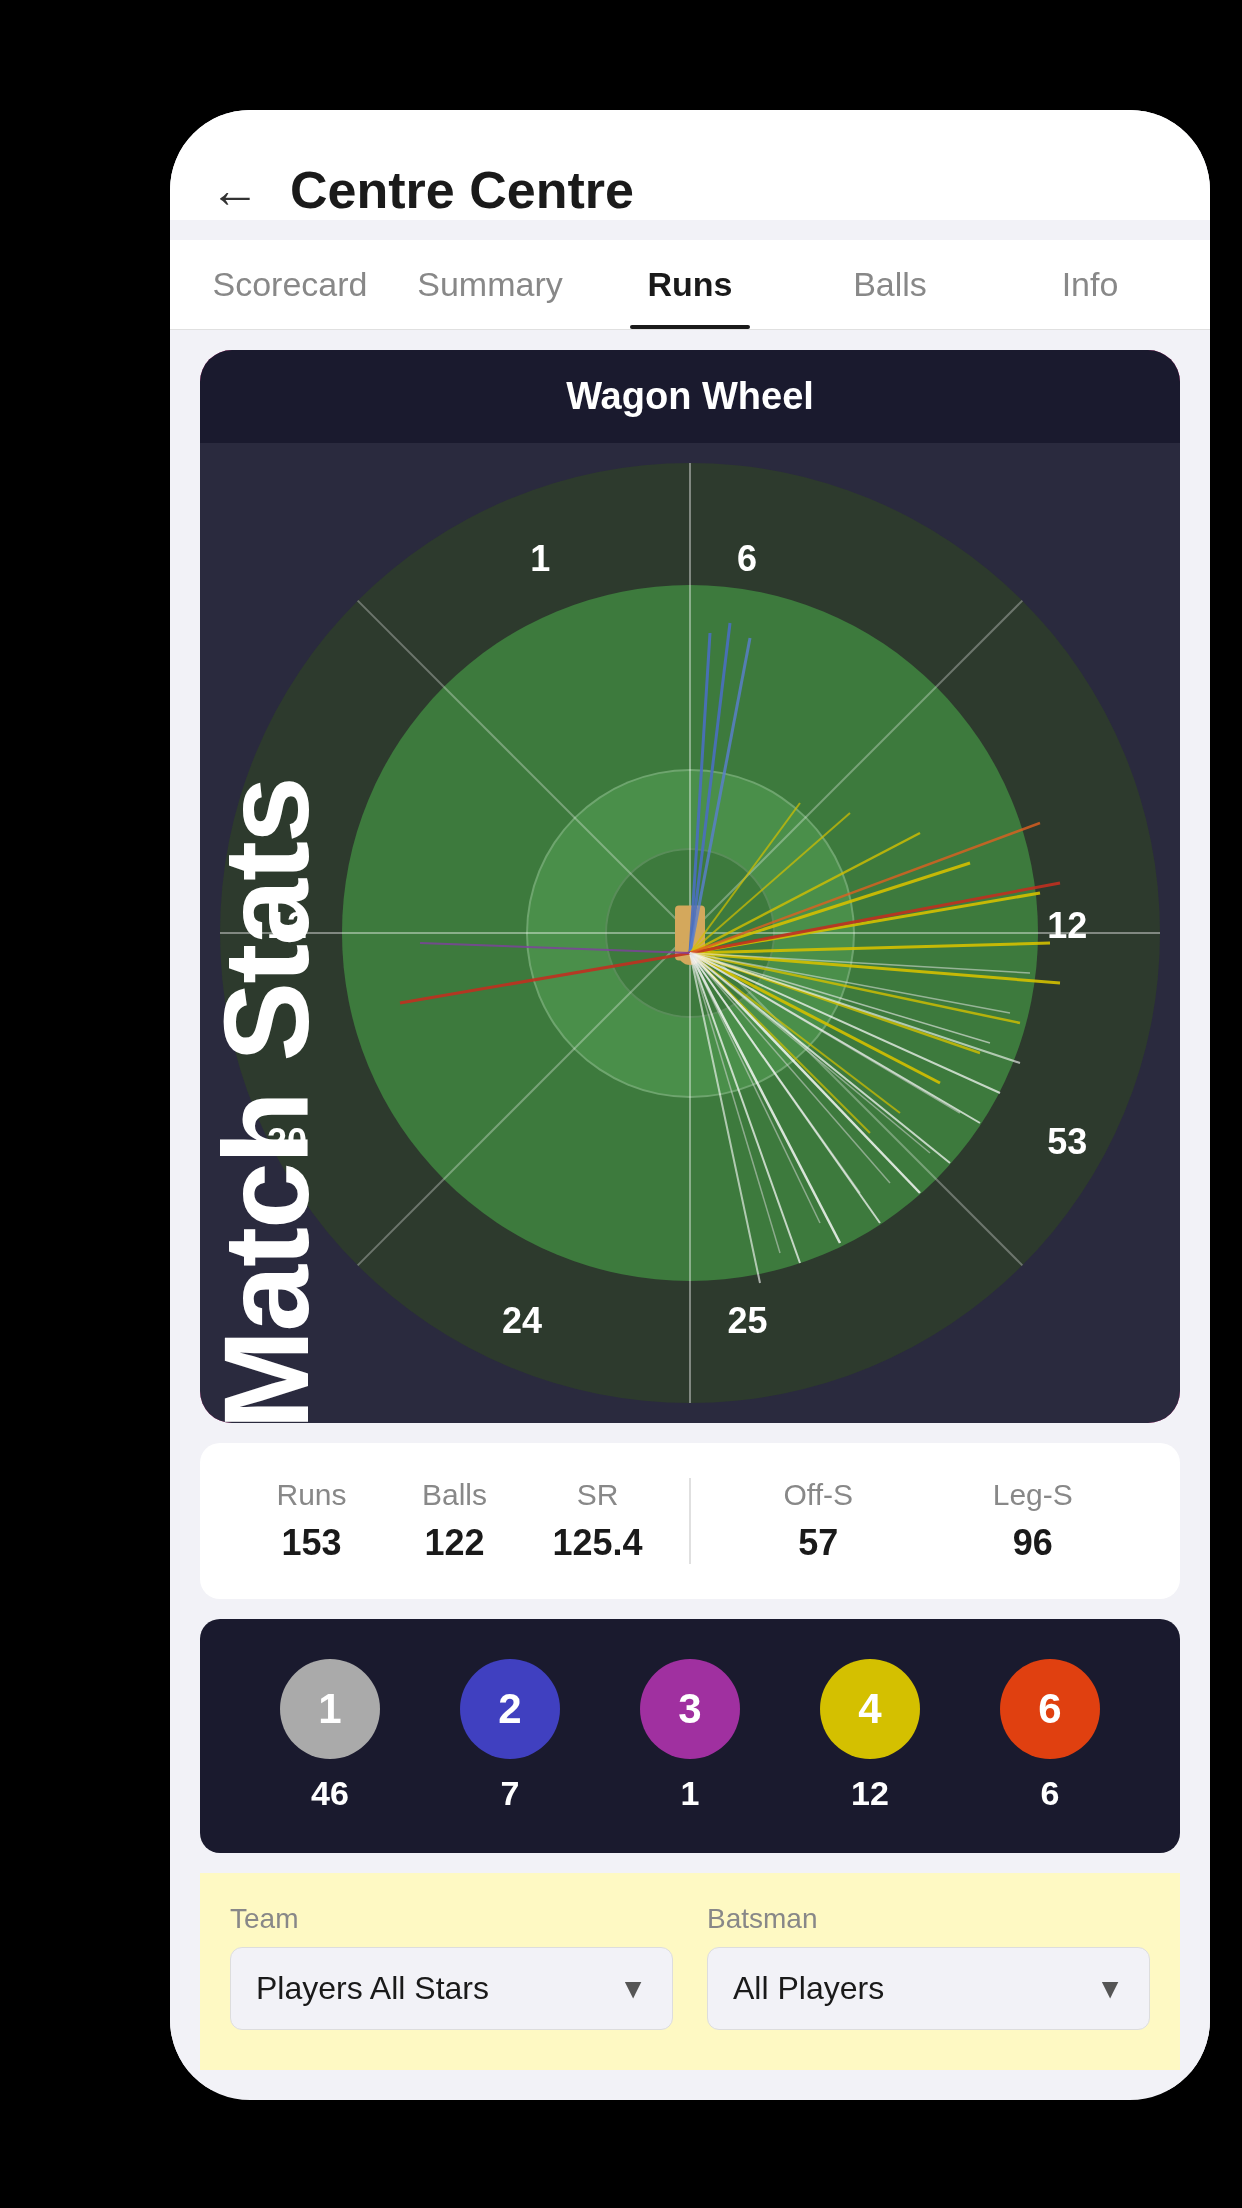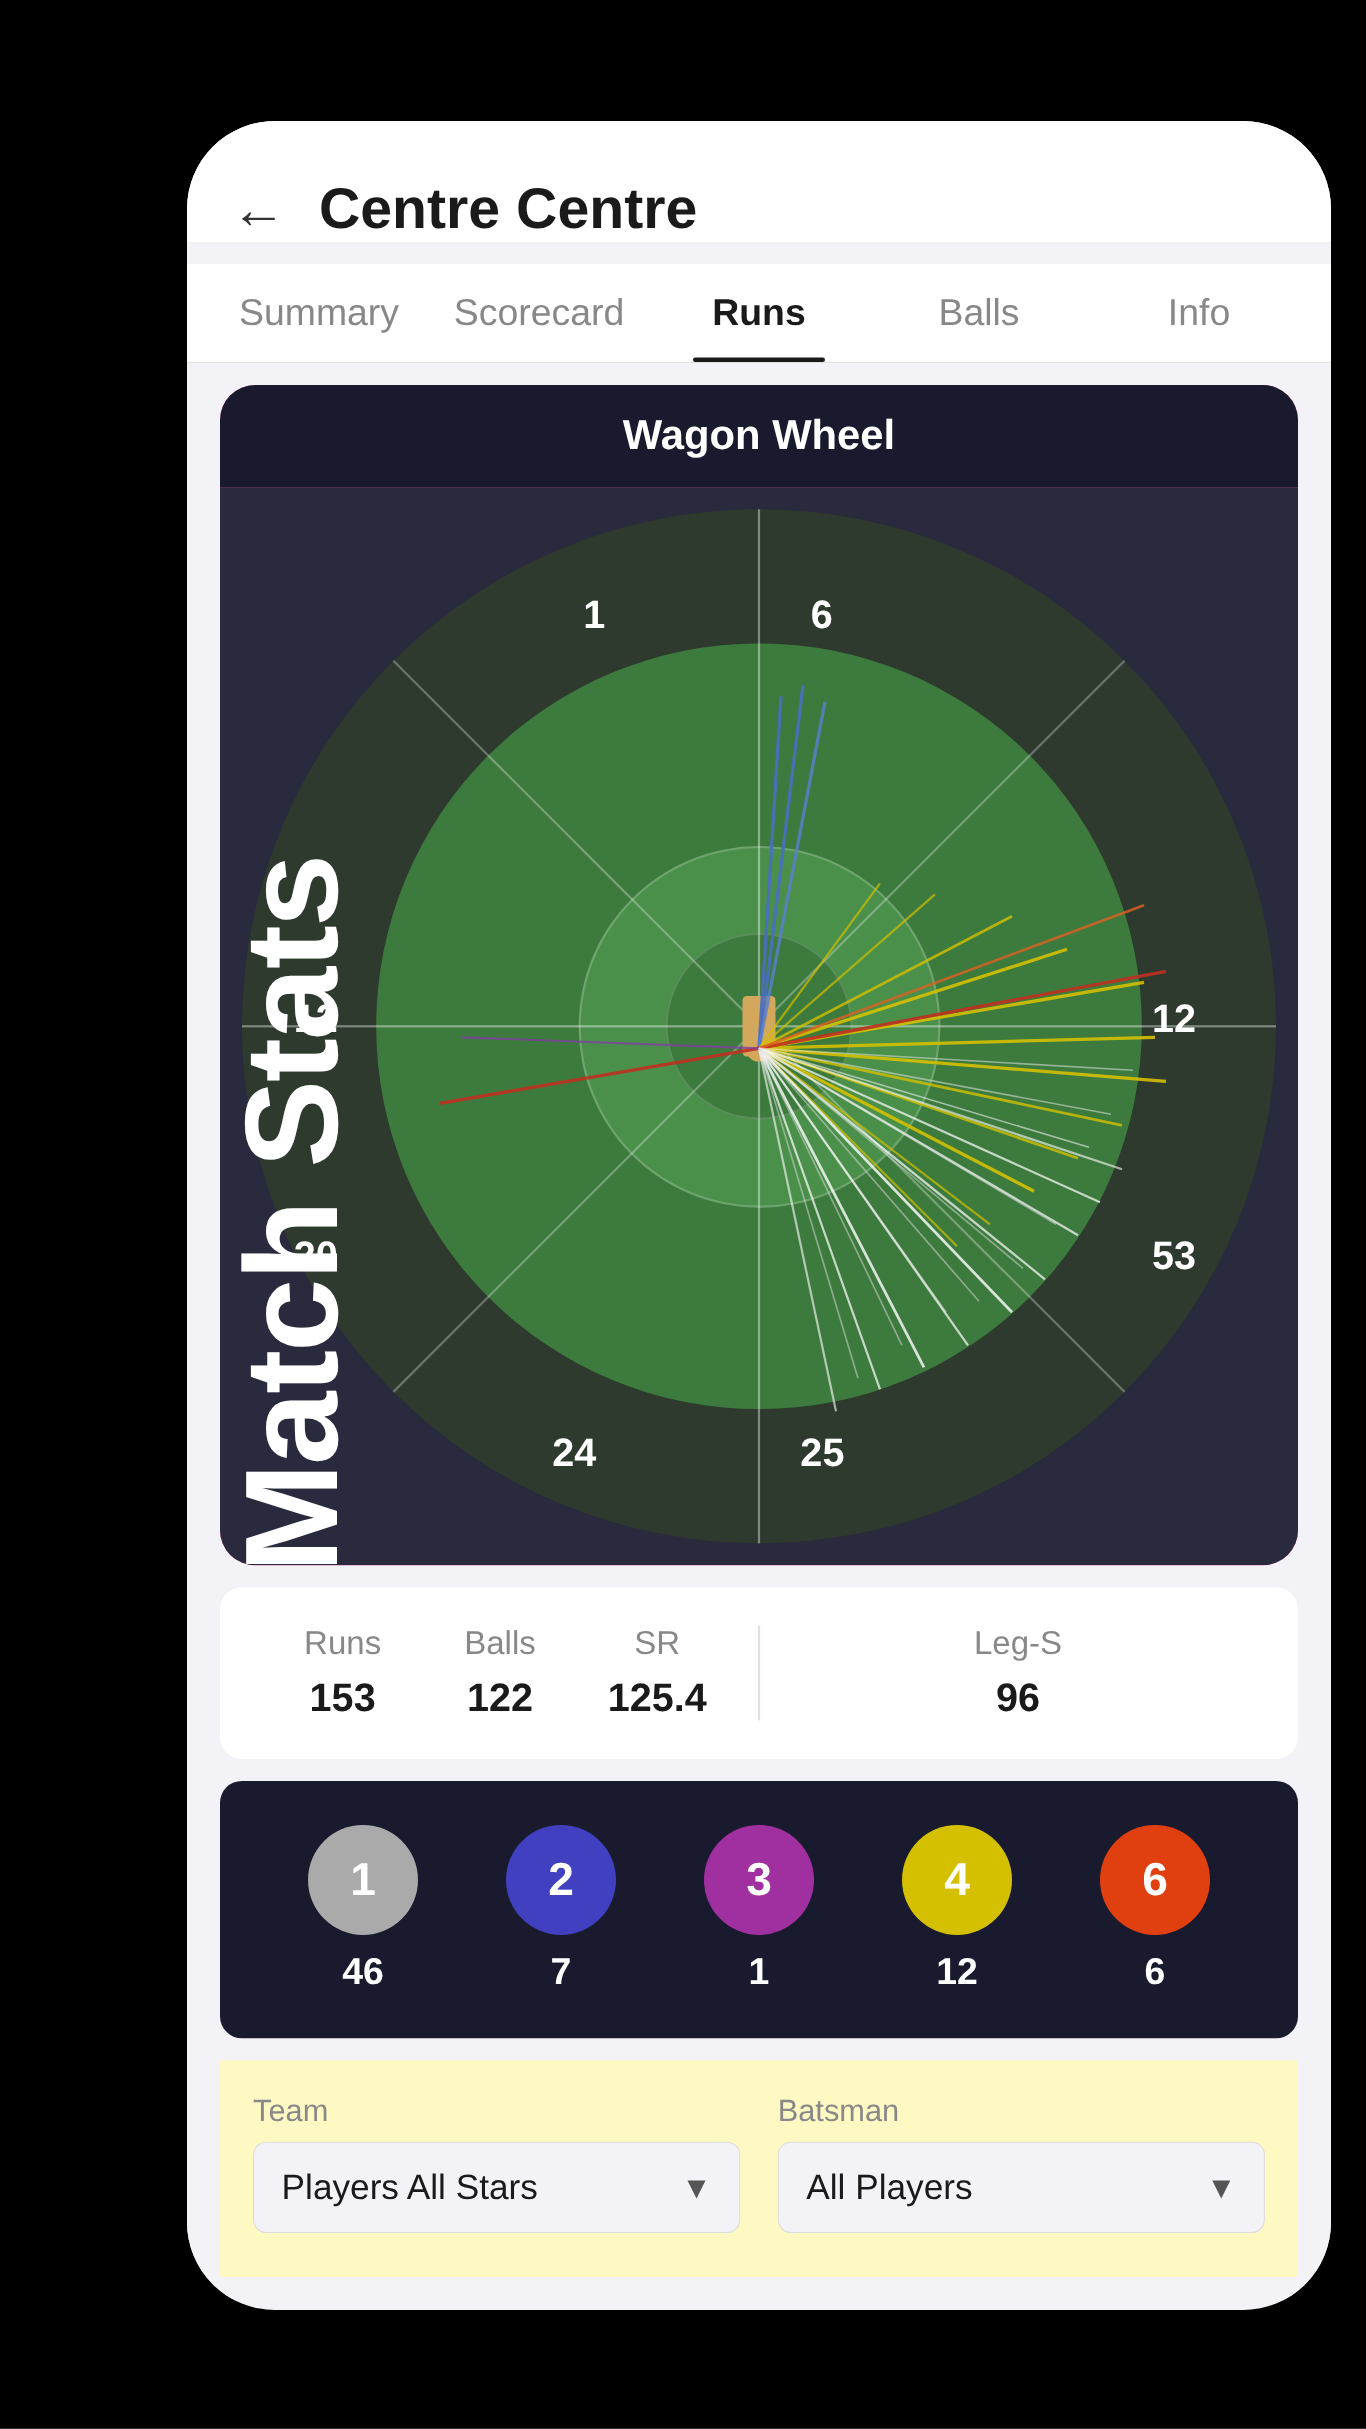--- a/index.html
+++ b/index.html
@@ -372,22 +372,22 @@
 <div class="side-title">Match Stats</div>
 
 <div class="phone-frame">
 
   <div class="header">
     <div class="back-btn">←</div>
     <div class="header-title">Centre Centre</div>
   </div>
 
   <div class="tabs">
+    <div class="tab">Scorecard</div>
     <div class="tab">Summary</div>
-    <div class="tab">Scorecard</div>
     <div class="tab active">Runs</div>
     <div class="tab">Balls</div>
     <div class="tab">Info</div>
   </div>
 
   <div class="content">
 
     <div class="wagon-wheel-card">
       <div class="wagon-wheel-header">
         <span class="wagon-wheel-title">Wagon Wheel</span>
@@ -483,20 +483,24 @@
           <div class="stat-value">122</div>
         </div>
         <div class="stat-item">
           <div class="stat-label">SR</div>
           <div class="stat-value">125.4</div>
         </div>
       </div>
       <div class="stats-divider"></div>
       <div class="stats-group">
         <div class="stat-item">
+          <div class="stat-label">Off-S</div>
+          <div class="stat-value">57</div>
+        </div>
+        <div class="stat-item">
           <div class="stat-label">Leg-S</div>
           <div class="stat-value">96</div>
         </div>
       </div>
     </div>
 
     <div class="balls-card">
       <div class="ball-item">
         <div class="ball ball-1">1</div>
         <div class="ball-count">46</div>

